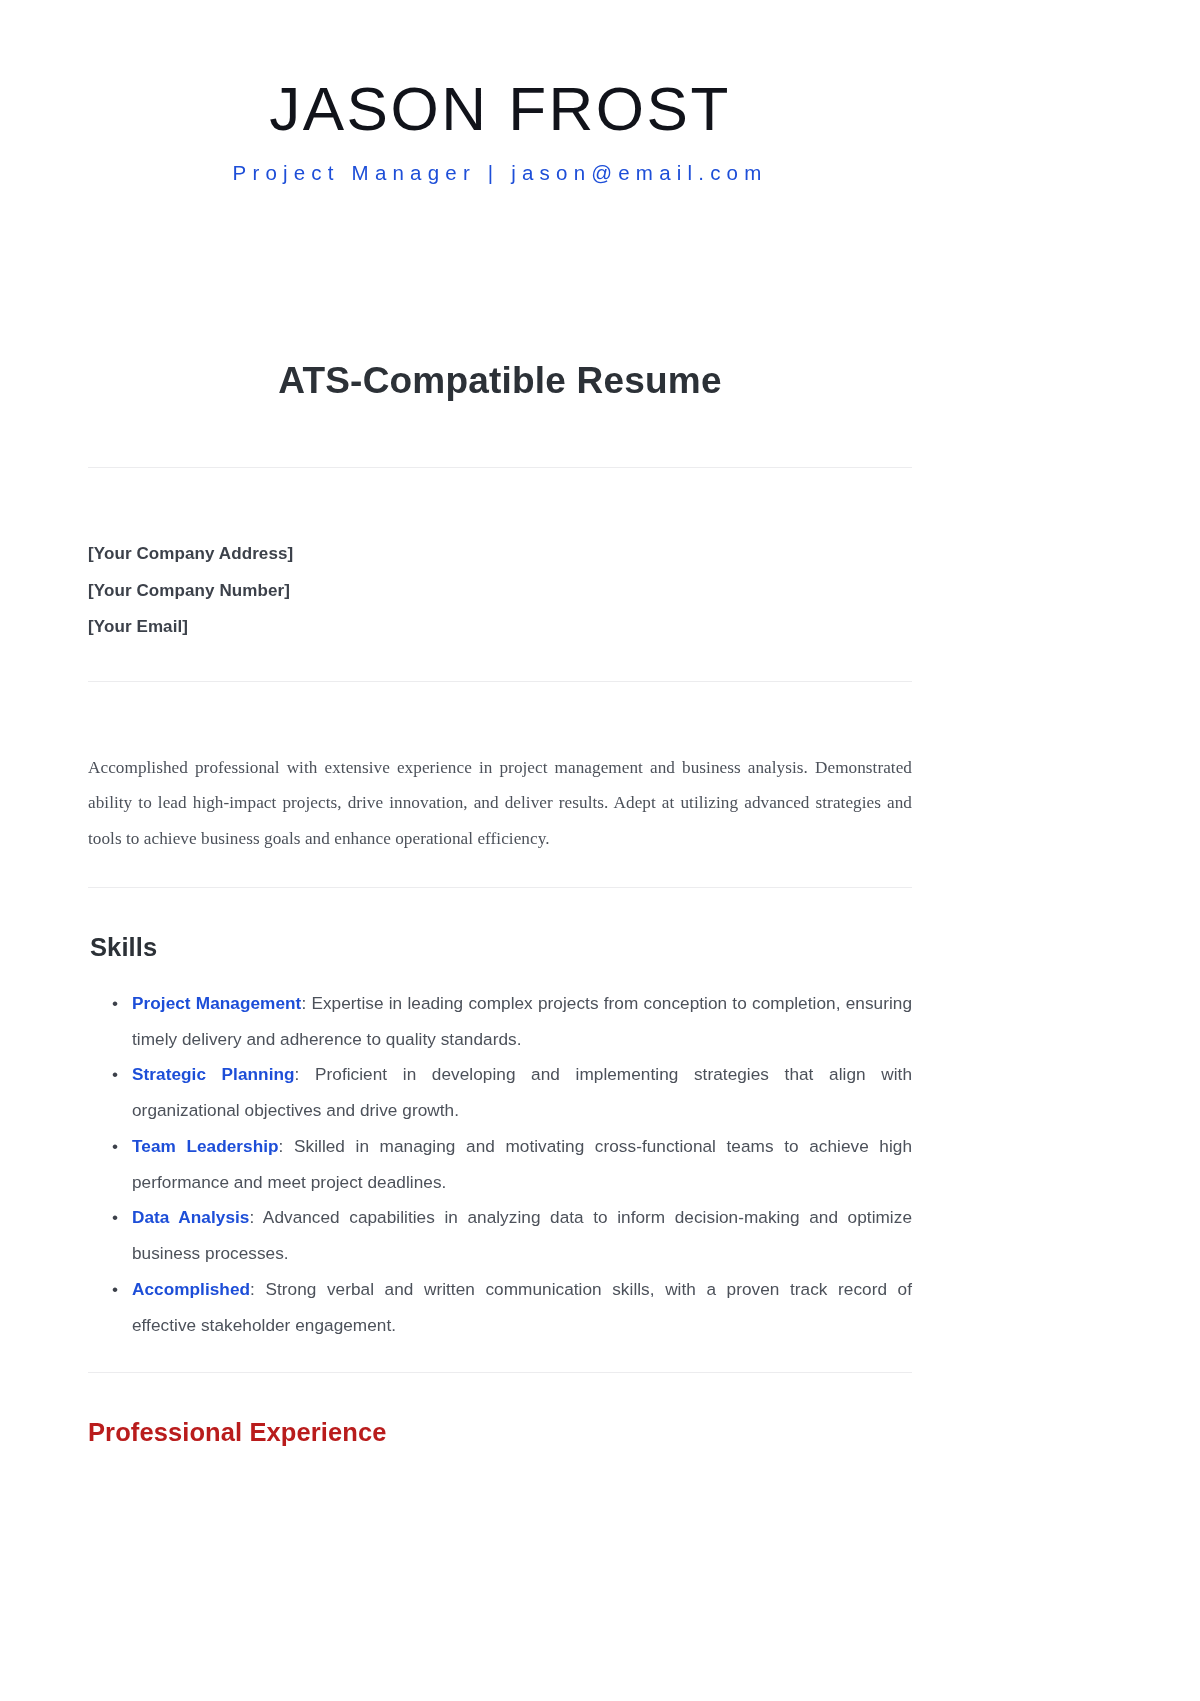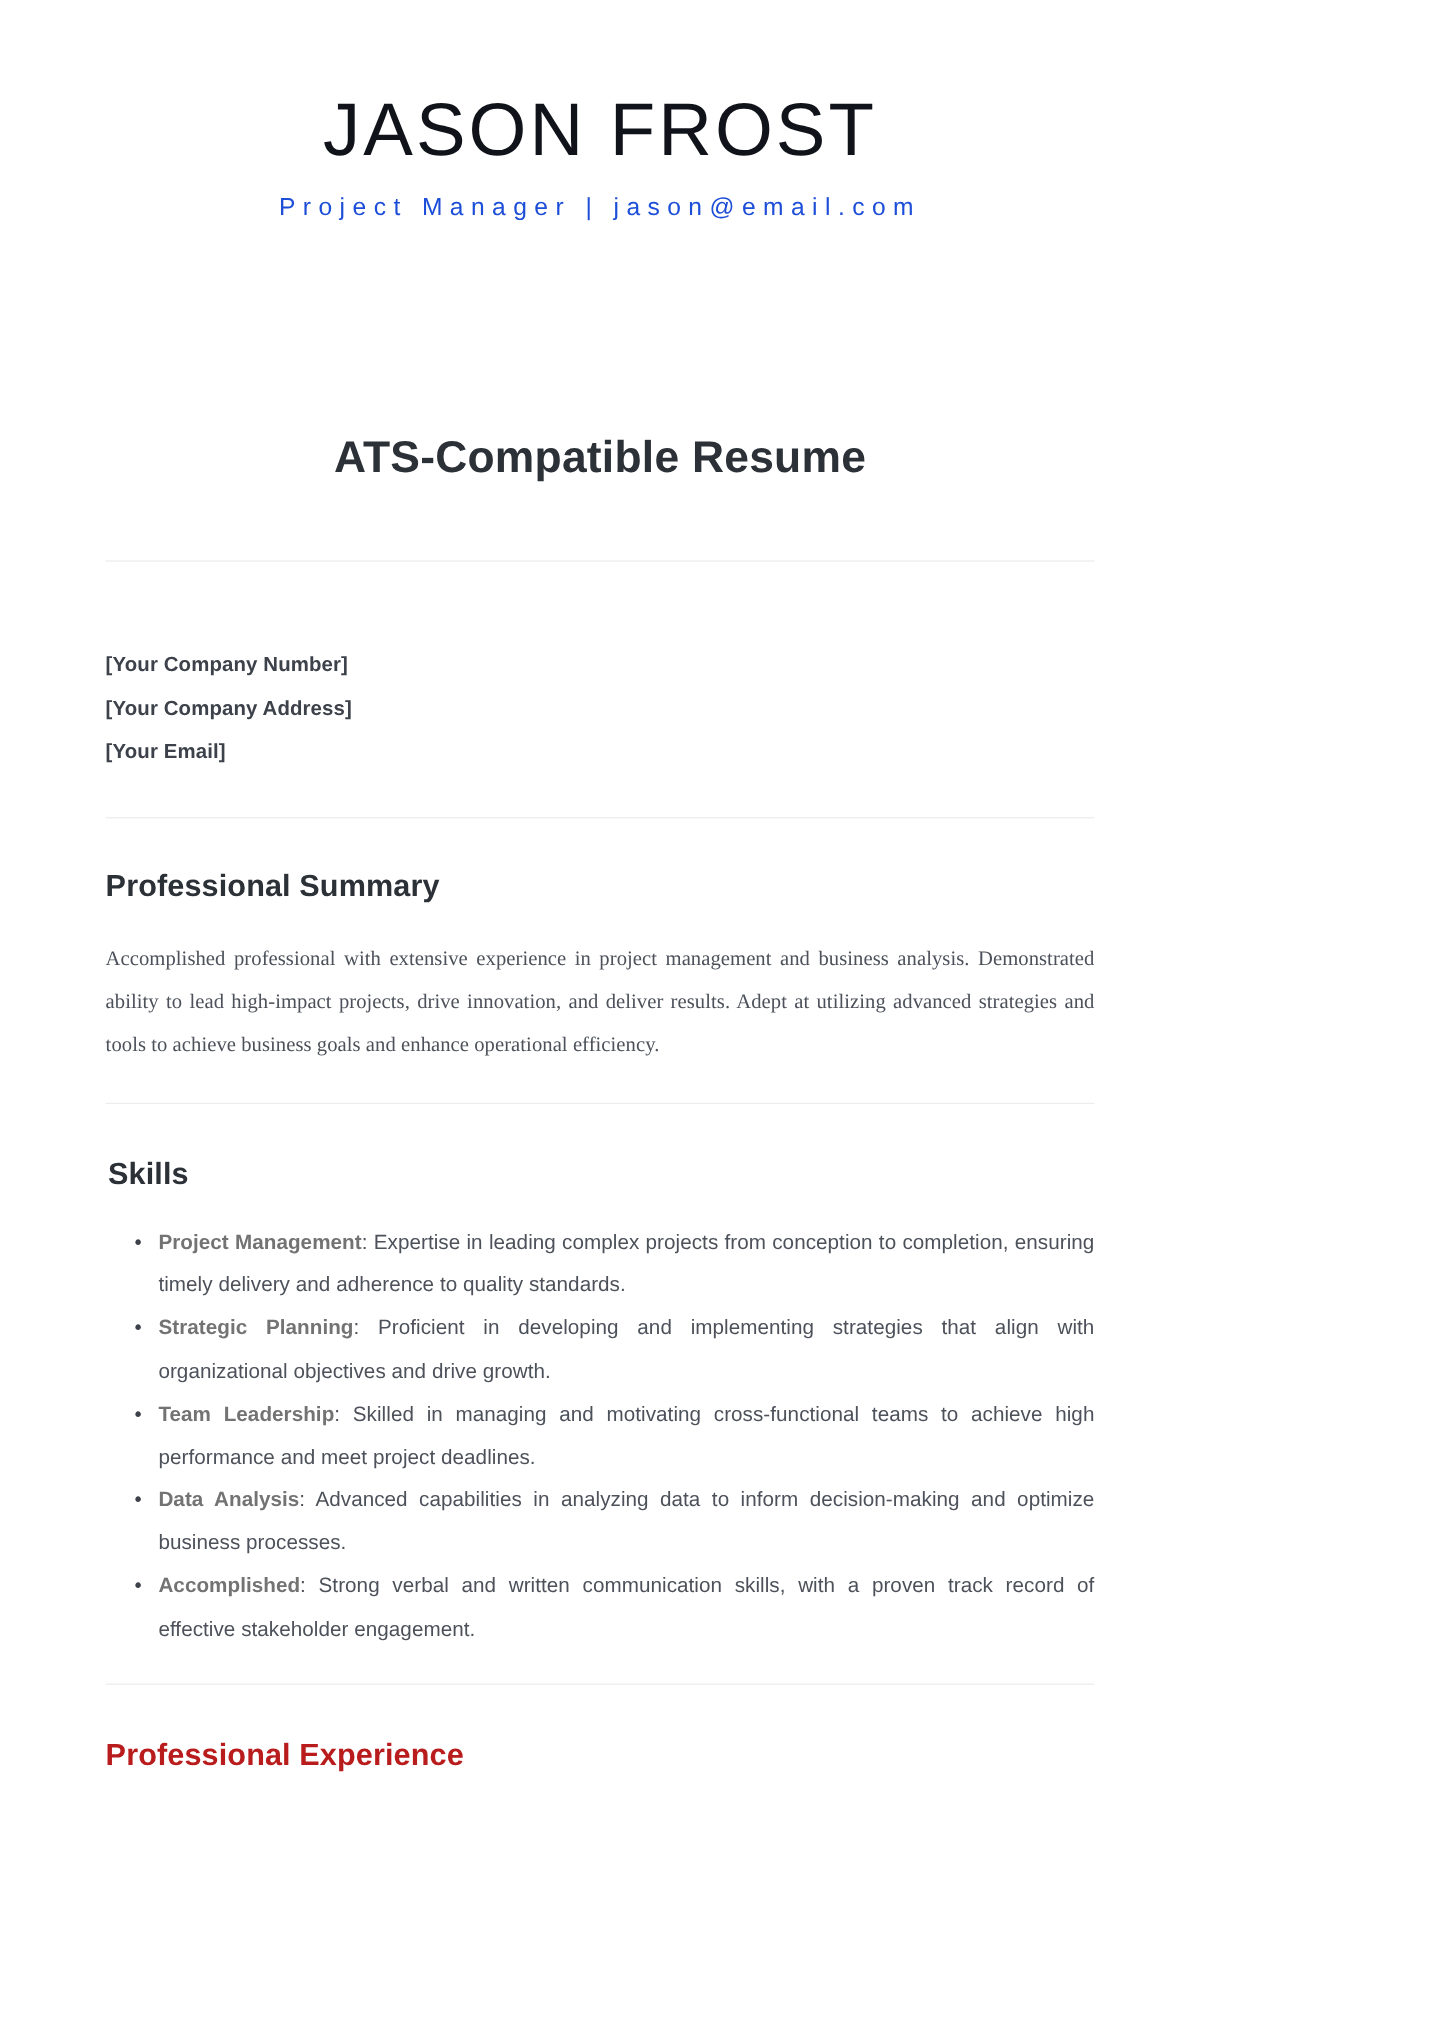--- a/index.html
+++ b/index.html
@@ -136,21 +136,21 @@
     position: absolute;
     left: 0;
     top: 0;
     color: #3c414a;
     font-size: 17.2px;
     line-height: 2.08;
   }
 
   .bullet-item .term {
     font-weight: 700;
-    color: #737373;
+    color: #1d4ed8;
   }
 
   .bullet-item .sep { color: #4c515a; }
 
   
   .section-contact { padding-top: 42px; padding-bottom: 36px; }
   .section-summary { padding-top: 42px; padding-bottom: 30px; }
   .section-skills  { padding-top: 44px; padding-bottom: 28px; }
 
   .section-experience { padding-top: 44px; }
@@ -174,30 +174,29 @@
   </header>
 
   <h1 class="doc-title">ATS-Compatible Resume</h1>
 
   <div class="content">
 
     <hr class="divider rule-top">
 
     <section class="section section-contact">
       <div class="contact-block">
+        <div class="contact-line">[Your Company Address]</div>
         <div class="contact-line">[Your Company Number]</div>
-        <div class="contact-line">[Your Company Address]</div>
         <div class="contact-line">[Your Email]</div>
       </div>
     </section>
 
     <hr class="divider">
 
     <section class="section section-summary">
-      <h2 class="section-heading">Professional Summary</h2>
       <p class="body-paragraph">Accomplished professional with extensive experience in project management and business analysis. Demonstrated ability to lead high-impact projects, drive innovation, and deliver results. Adept at utilizing advanced strategies and tools to achieve business goals and enhance operational efficiency.</p>
     </section>
 
     <hr class="divider">
 
     <section class="section section-skills">
       <h2 class="section-heading indented">Skills</h2>
       <ul class="bullet-list">
         <li class="bullet-item">
           <span class="bullet-dot">•</span><span class="term">Project Management</span><span class="sep">:</span><span> Expertise in leading complex projects from conception to completion, ensuring timely delivery and adherence to quality standards.</span>

